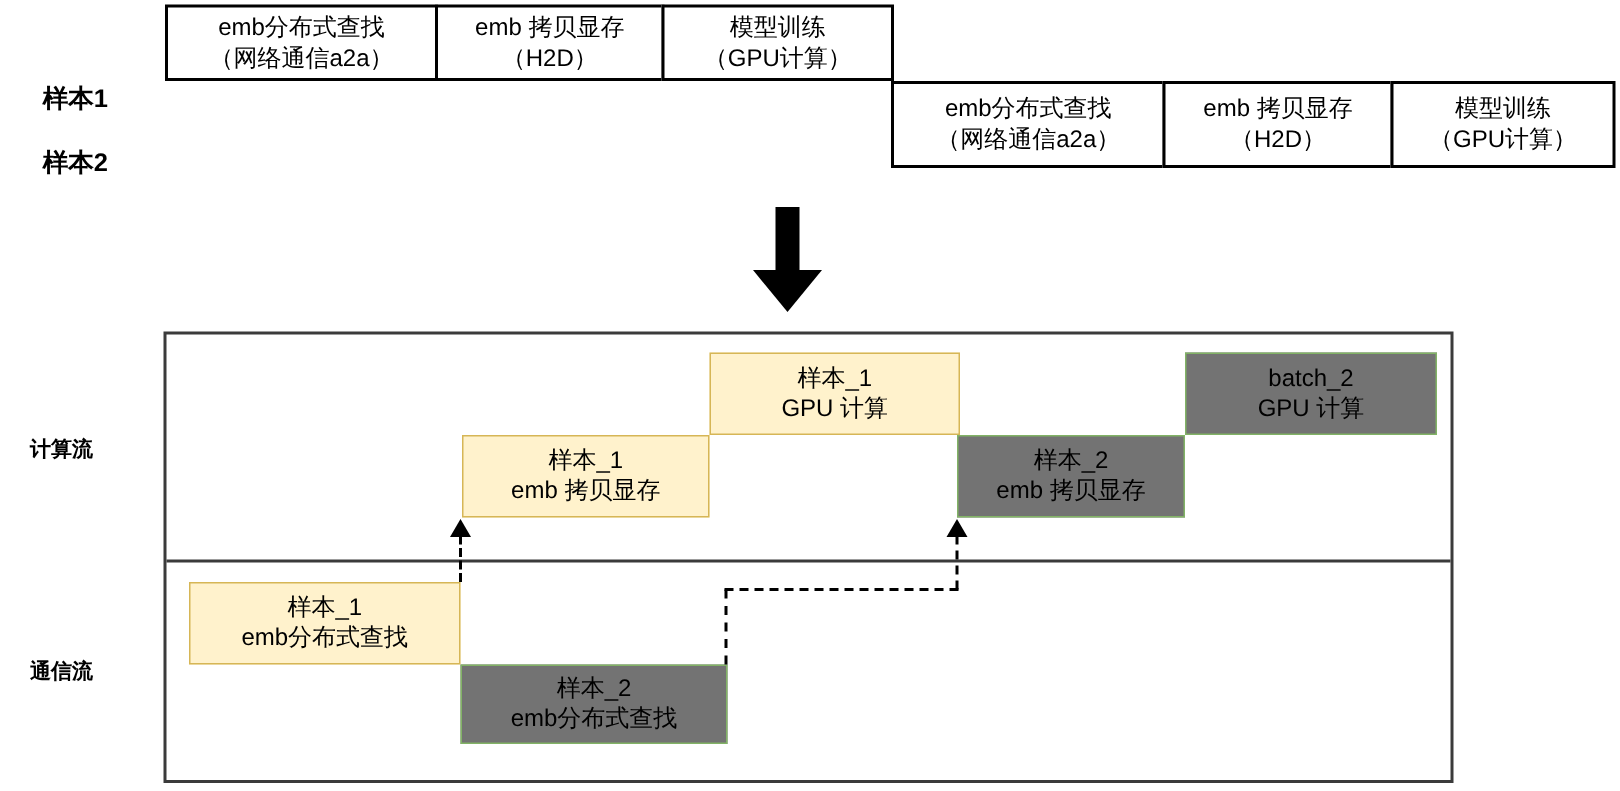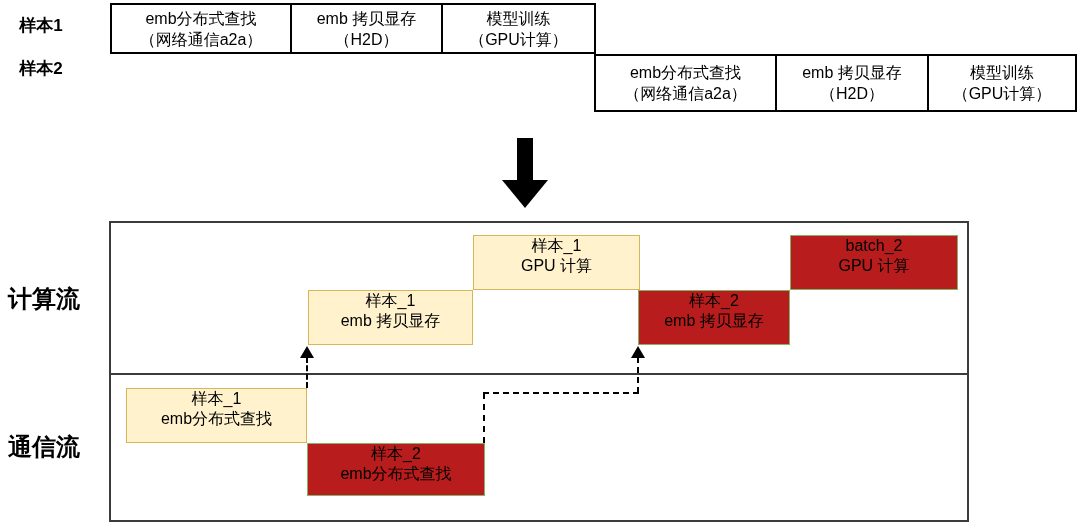--- a/index.html
+++ b/index.html
@@ -2,51 +2,51 @@
 <html><head>
 <meta charset="utf-8">
 <style>
   html,body{margin:0;padding:0;background:#fff;}
   .canvas{
     position:relative;width:1080px;height:527px;background:#fff;overflow:hidden;
     font-family:"Liberation Sans","DejaVu Sans",sans-serif;color:#000;
   }
   
   .row-label{
-    position:absolute;left:10px;width:62px;text-align:center;
-    font-size:17px;font-weight:bold;line-height:20px;white-space:nowrap;
+    position:absolute;left:10px;width:62px;text-align:right;
+    font-size:17px;font-weight:bold;line-height:20px;white-space:nowrap;margin-top:40px;
   }
   .stage-box{
     position:absolute;box-sizing:border-box;border:2px solid #000;background:#fff;
     display:flex;flex-direction:column;align-items:center;justify-content:center;
     font-size:16px;line-height:21px;text-align:center;white-space:nowrap;
   }
   
   .arrow-shaft{position:absolute;left:517px;top:138px;width:16px;height:43px;background:#000;}
   .arrow-head{
     position:absolute;left:502px;top:180px;width:0;height:0;
     border-left:23px solid transparent;border-right:23px solid transparent;border-top:28px solid #000;
   }
   
   .timeline-box{
     position:absolute;left:109px;top:221px;width:860px;height:301px;
     box-sizing:border-box;border:2px solid #3b3b3b;background:#fff;
   }
   .lane-divider{position:absolute;left:0;right:0;top:150px;border-top:2px solid #3b3b3b;}
   .lane-label{
     position:absolute;left:8px;width:66px;text-align:center;
-    font-size:24px;font-weight:bold;line-height:22px;white-space:nowrap;
+    font-size:14px;font-weight:bold;line-height:22px;white-space:nowrap;
   }
   .tblock{
     position:absolute;box-sizing:border-box;
-    display:flex;flex-direction:column;align-items:center;
+    display:flex;flex-direction:column;align-items:center;justify-content:center;
     font-size:16px;line-height:20px;text-align:center;white-space:nowrap;
   }
   .tblock.yellow{background:#FFF2CC;border:1.5px solid #D6B656;}
-  .tblock.green{background:#b91c1c;border:1.5px solid #82B366;}
+  .tblock.green{background:#737373;border:1.5px solid #82B366;}
   
   .dash-v{position:absolute;width:0;border-left:2px dashed #000;}
   .dash-h{position:absolute;height:0;border-top:2px dashed #000;}
   .arrowhead-up{
     position:absolute;width:0;height:0;
     border-left:7px solid transparent;border-right:7px solid transparent;border-bottom:12px solid #000;
   }
 </style>
 </head>
 <body>

